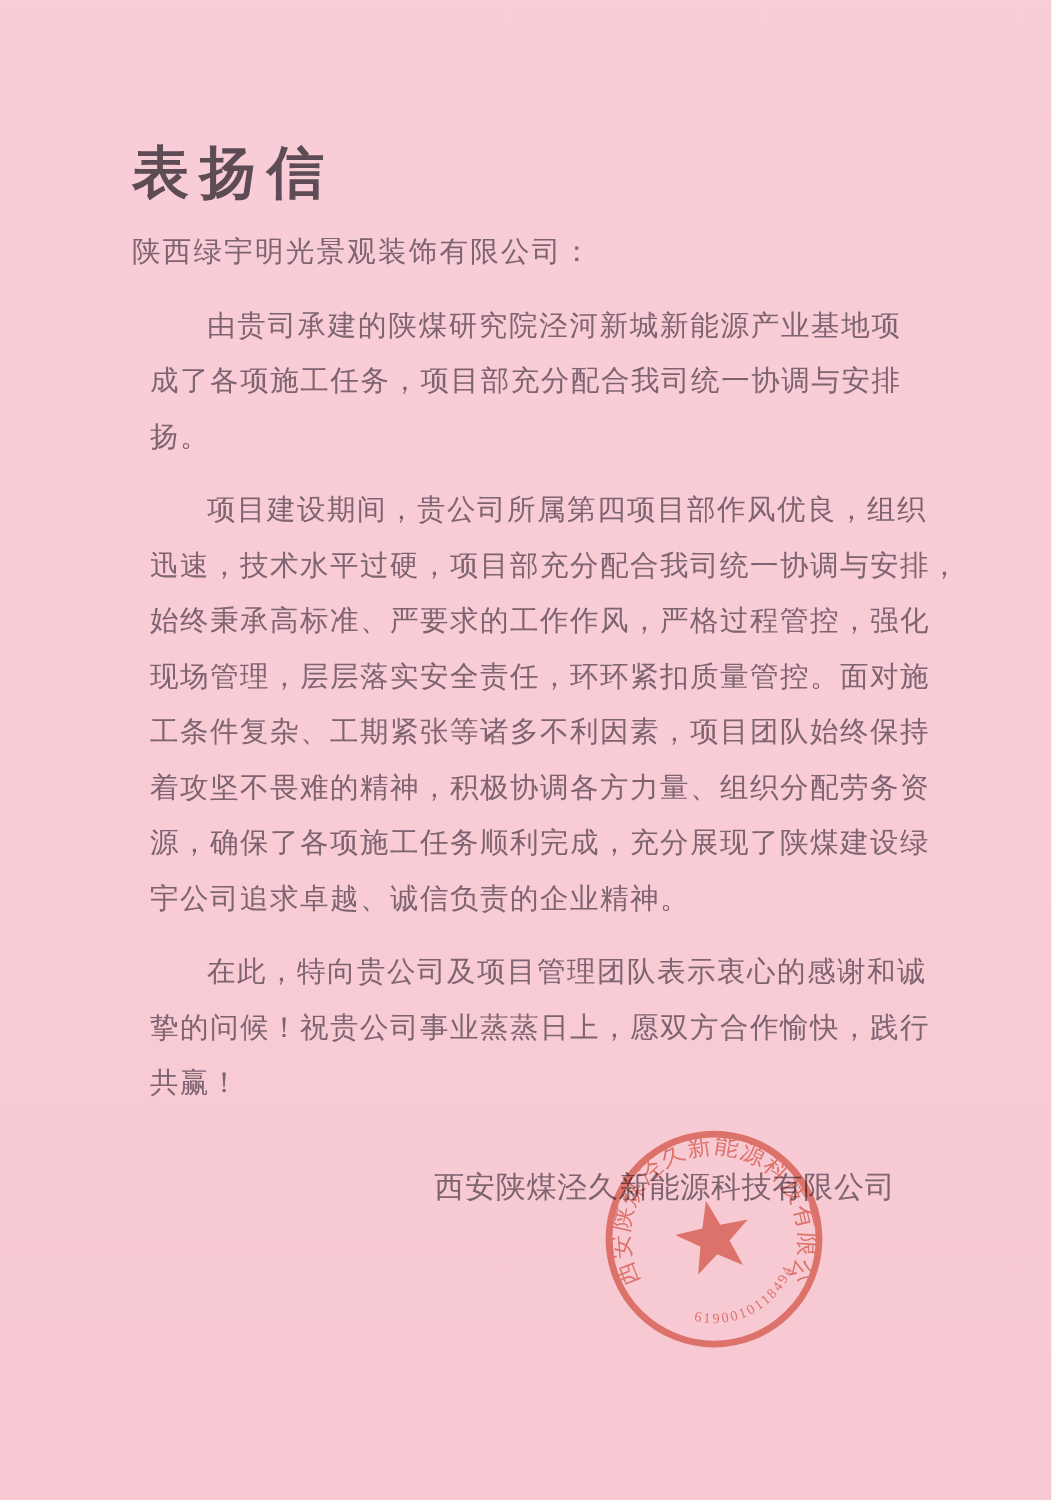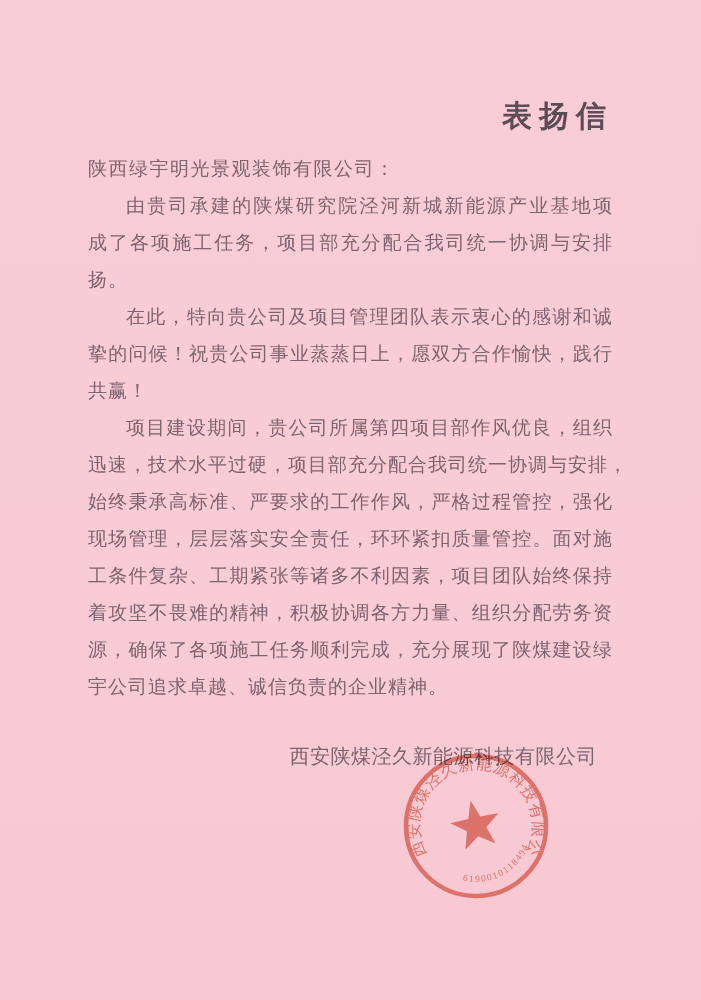--- a/index.html
+++ b/index.html
@@ -15,34 +15,34 @@
     background: linear-gradient(180deg, #f9cdd7 0%, #f8cbd5 60%, #f7c8d2 100%);
     color: #7e6370;
   }
   .content {
     position: relative;
     padding: 0 88px;
     z-index: 2;
   }
   .title {
     margin-top: 96px;
-    text-align: right;
-    font-size: 30px;
+    text-align: left;
+    font-size: 38px;
     font-weight: bold;
     letter-spacing: 7px;
     color: #5d4b55;
     line-height: 40px;
   }
   .recipient {
     margin-top: 14px;
     font-size: 19px;
     letter-spacing: 1.5px;
     line-height: 37px;
   }
-  .paragraph { margin: 0; }
+  .paragraph { margin: 12px; }
   .line {
     font-size: 19px;
     line-height: 37px;
     letter-spacing: 1px;
     text-align: justify;
     text-align-last: justify;
     white-space: nowrap;
   }
   .line.last {
     text-align-last: left;
@@ -83,33 +83,33 @@
 
     <div class="recipient">陕西绿宇明光景观装饰有限公司：</div>
 
     <div>
         <div class="paragraph">
           <div class="line indent">由贵司承建的陕煤研究院泾河新城新能源产业基地项</div>
           <div class="line">成了各项施工任务，项目部充分配合我司统一协调与安排</div>
           <div class="line last">扬。</div>
         </div>
         <div class="paragraph">
-          <div class="line indent">在此，特向贵公司及项目管理团队表示衷心的感谢和诚</div>
-          <div class="line">挚的问候！祝贵公司事业蒸蒸日上，愿双方合作愉快，践行</div>
-          <div class="line last">共赢！</div>
-        </div>
-        <div class="paragraph">
           <div class="line indent">项目建设期间，贵公司所属第四项目部作风优良，组织</div>
           <div class="line">迅速，技术水平过硬，项目部充分配合我司统一协调与安排，</div>
           <div class="line">始终秉承高标准、严要求的工作作风，严格过程管控，强化</div>
           <div class="line">现场管理，层层落实安全责任，环环紧扣质量管控。面对施</div>
           <div class="line">工条件复杂、工期紧张等诸多不利因素，项目团队始终保持</div>
           <div class="line">着攻坚不畏难的精神，积极协调各方力量、组织分配劳务资</div>
           <div class="line">源，确保了各项施工任务顺利完成，充分展现了陕煤建设绿</div>
           <div class="line last">宇公司追求卓越、诚信负责的企业精神。</div>
+        </div>
+        <div class="paragraph">
+          <div class="line indent">在此，特向贵公司及项目管理团队表示衷心的感谢和诚</div>
+          <div class="line">挚的问候！祝贵公司事业蒸蒸日上，愿双方合作愉快，践行</div>
+          <div class="line last">共赢！</div>
         </div>
       </div>
 
     <div class="signature-row">西安陕煤泾久新能源科技有限公司</div>
   </div>
 
   <svg class="seal" viewBox="0 0 160 160" xmlns="http://www.w3.org/2000/svg">
     <defs>
       <path id="seal-name-arc" d="M 31.7 110.2 A 57 57 0 1 1 128.3 110.2" fill="none"></path>
       <path id="seal-code-arc" d="M 62.7 133.3 A 56 56 0 0 0 131.9 101.0" fill="none"></path>

